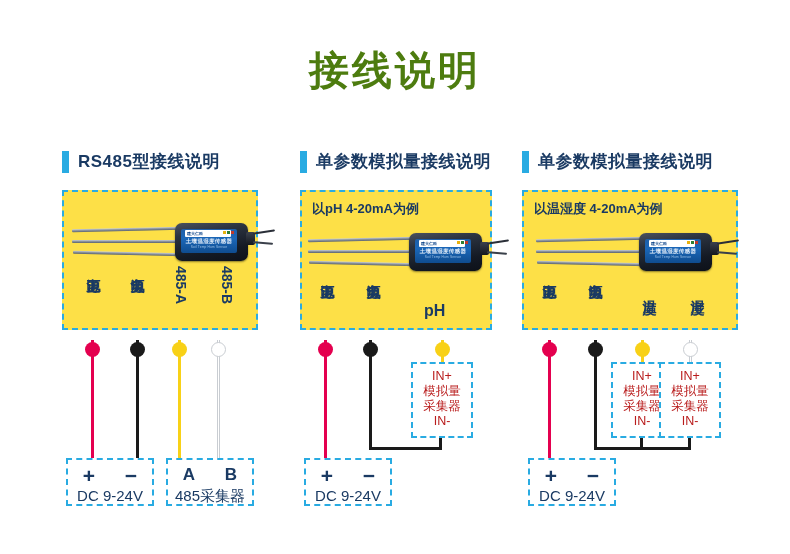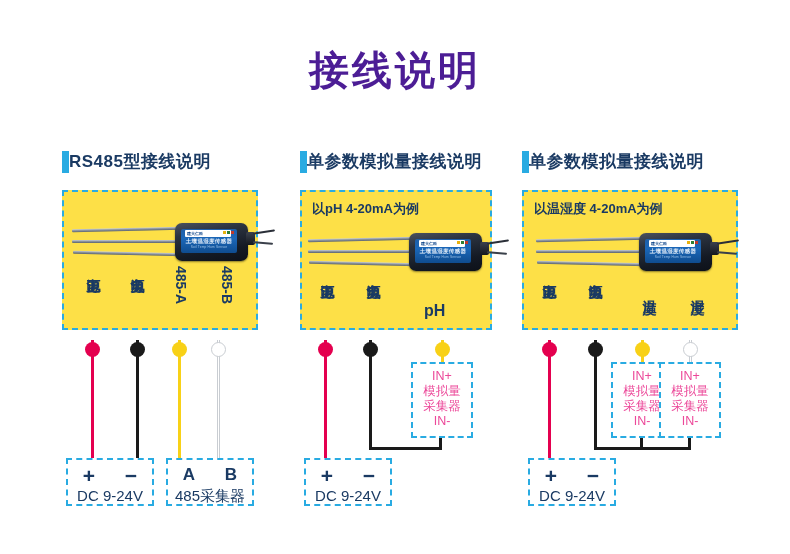--- a/index.html
+++ b/index.html
@@ -9,26 +9,26 @@
     font-family: "Liberation Sans", "DejaVu Sans", sans-serif;
     overflow: hidden;
   }
   #root { position: relative; width: 790px; height: 554px; background:#fff; }
 
   
   .page-title {
     position: absolute; left: 0; top: 48px; width: 790px;
     text-align: center;
     font-size: 40px; font-weight: bold; letter-spacing: 3px;
-    color: #4c1d95;
+    color: #4d7c0f;
     line-height: 1.1;
   }
 
   
-  .sec-head { position: absolute; display: flex; align-items: center; }
+  .sec-head { position: absolute; display: flex; align-items: center; gap: 9px; }
   .sec-bar  { width: 7px; height: 22px; background: #29ABE2; border-radius: 0; flex: none; }
   .sec-text { font-size: 17px; font-weight: bold; color: #1a3a63; white-space: nowrap; letter-spacing: .5px; }
 
   
   .panel { position: absolute; border: 2px dashed #29ABE2; background: #fde047; }
   .panel-cap {
     position:absolute; left: 10px; top: 8px;
     font-size: 13px; font-weight: bold; color: #1a3a63; white-space: nowrap;
   }
 
@@ -86,21 +86,21 @@
   .gnd-v { position:absolute; width:3px; background:#1a1a1a; }
 
   
   .tbox { position:absolute; border:2px dashed #29ABE2; background:#fff; }
   .tbox-row { position:absolute; left:0; right:0; display:flex; justify-content:space-around; align-items:center; }
   .tsym { font-size:21px; font-weight:bold; color:#1a3a63; line-height:1; }
   .tname { font-size:17px; font-weight:bold; color:#1a3a63; line-height:1; }
   .tcap  { position:absolute; left:0; right:0; text-align:center; font-size:15px; color:#1a3a63; white-space:nowrap; }
 
   
-  .abox { position:absolute; border:2px dashed #29ABE2; background:#fff; text-align:center; color:#ec4899; }
+  .abox { position:absolute; border:2px dashed #29ABE2; background:#fff; text-align:center; color:#b91c1c; }
   .abox .ln { font-size:12.5px; line-height:15px; white-space:nowrap; }
   .abox .ln.en { font-size:12.5px; }
 </style>
 </head>
 <body>
 
 <div id="root">
 
   <div class="page-title">接线说明</div>
 

